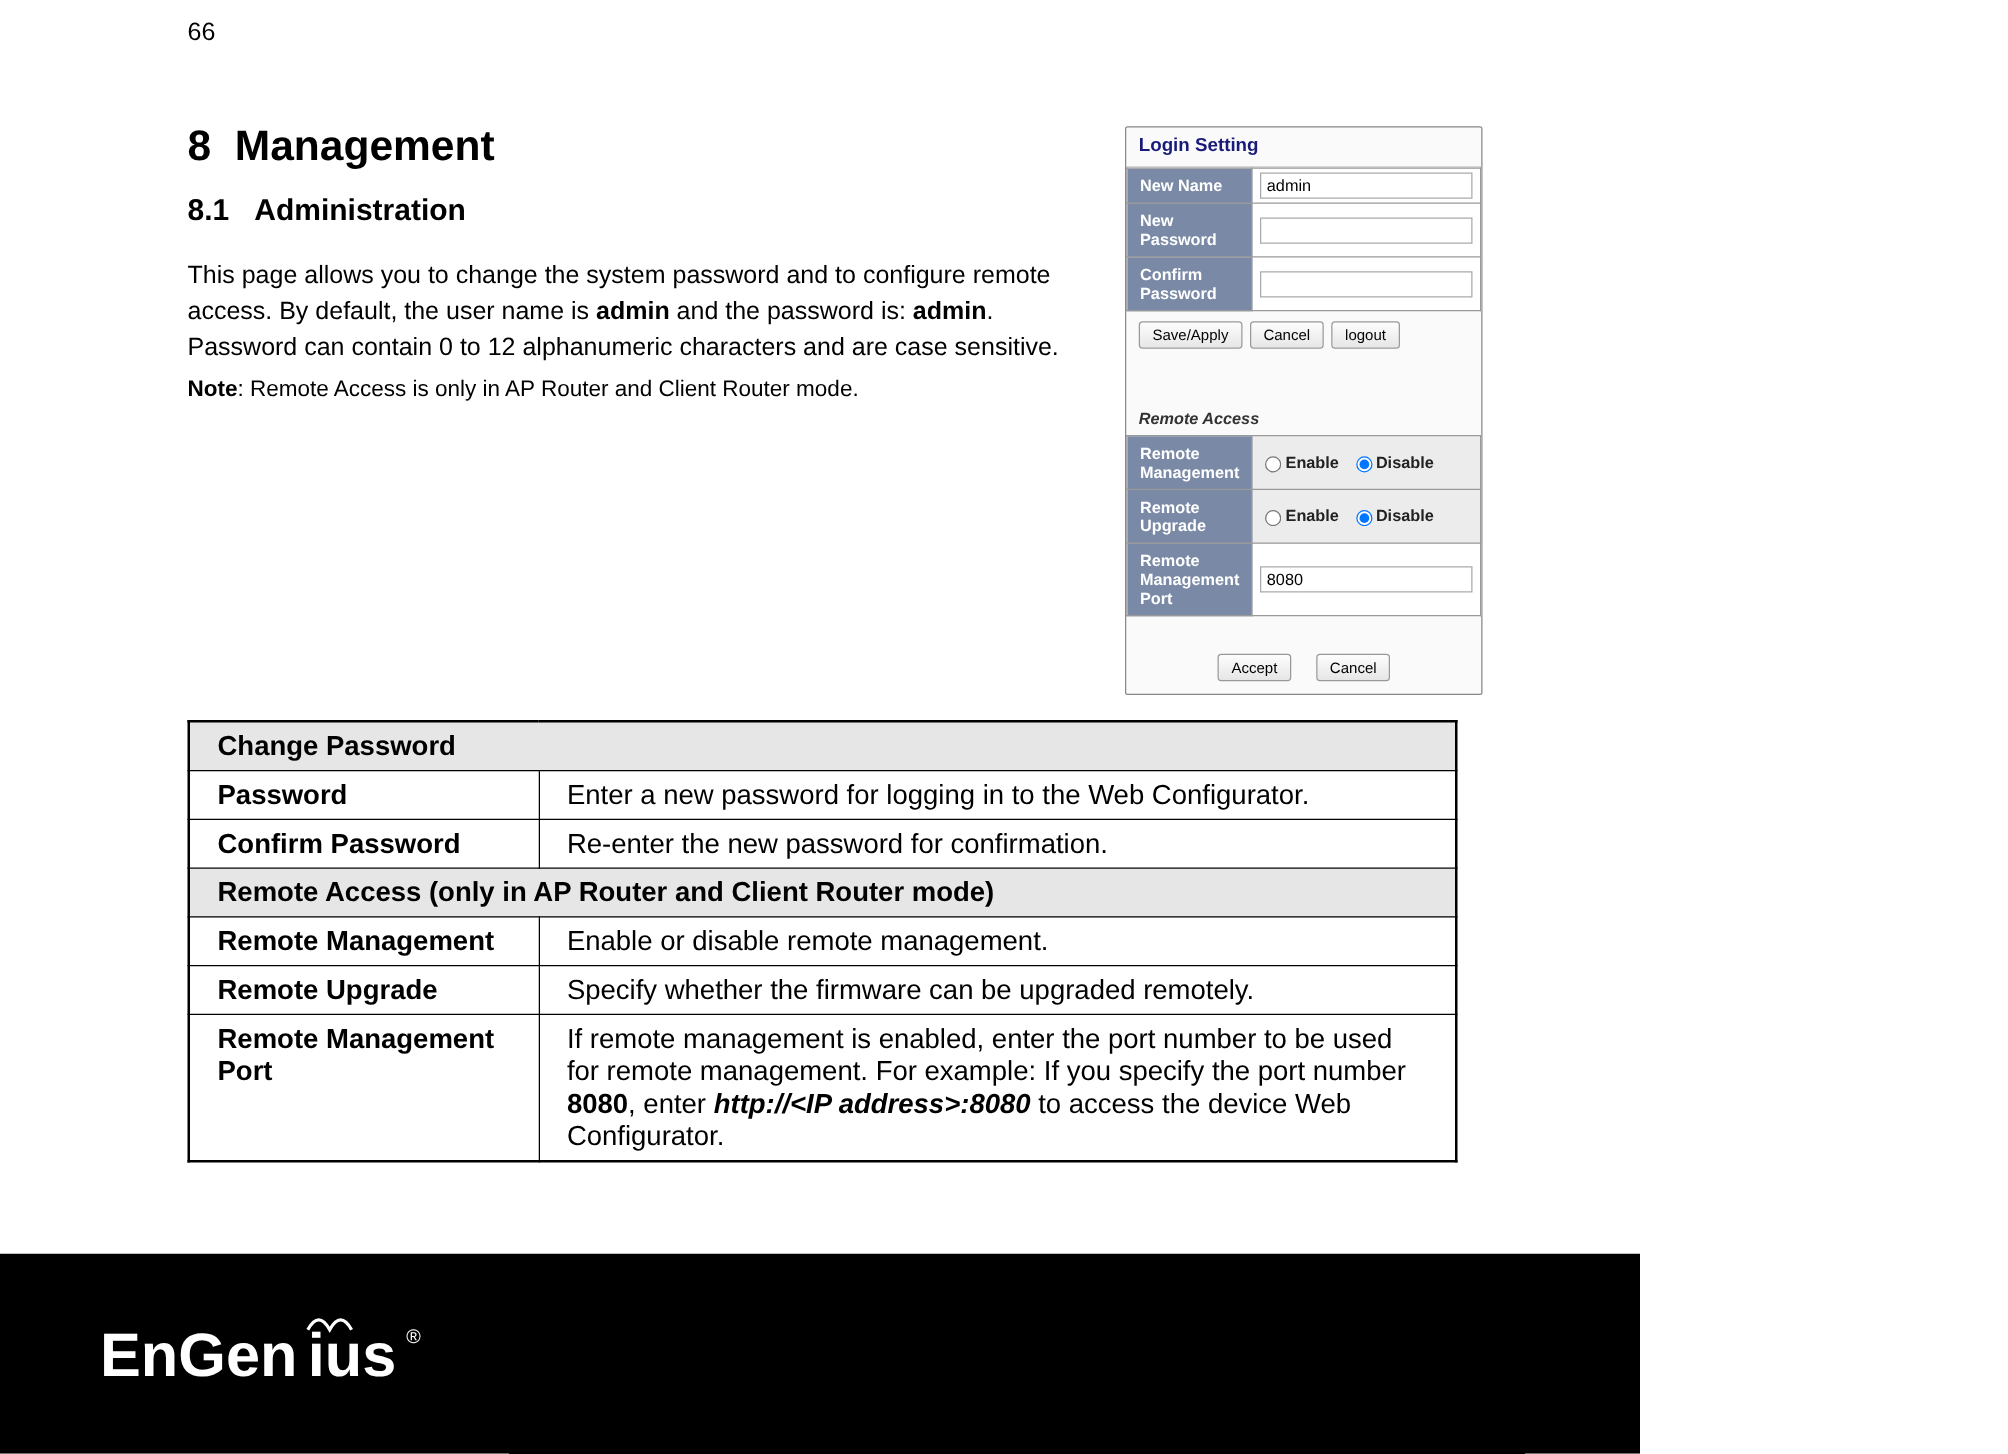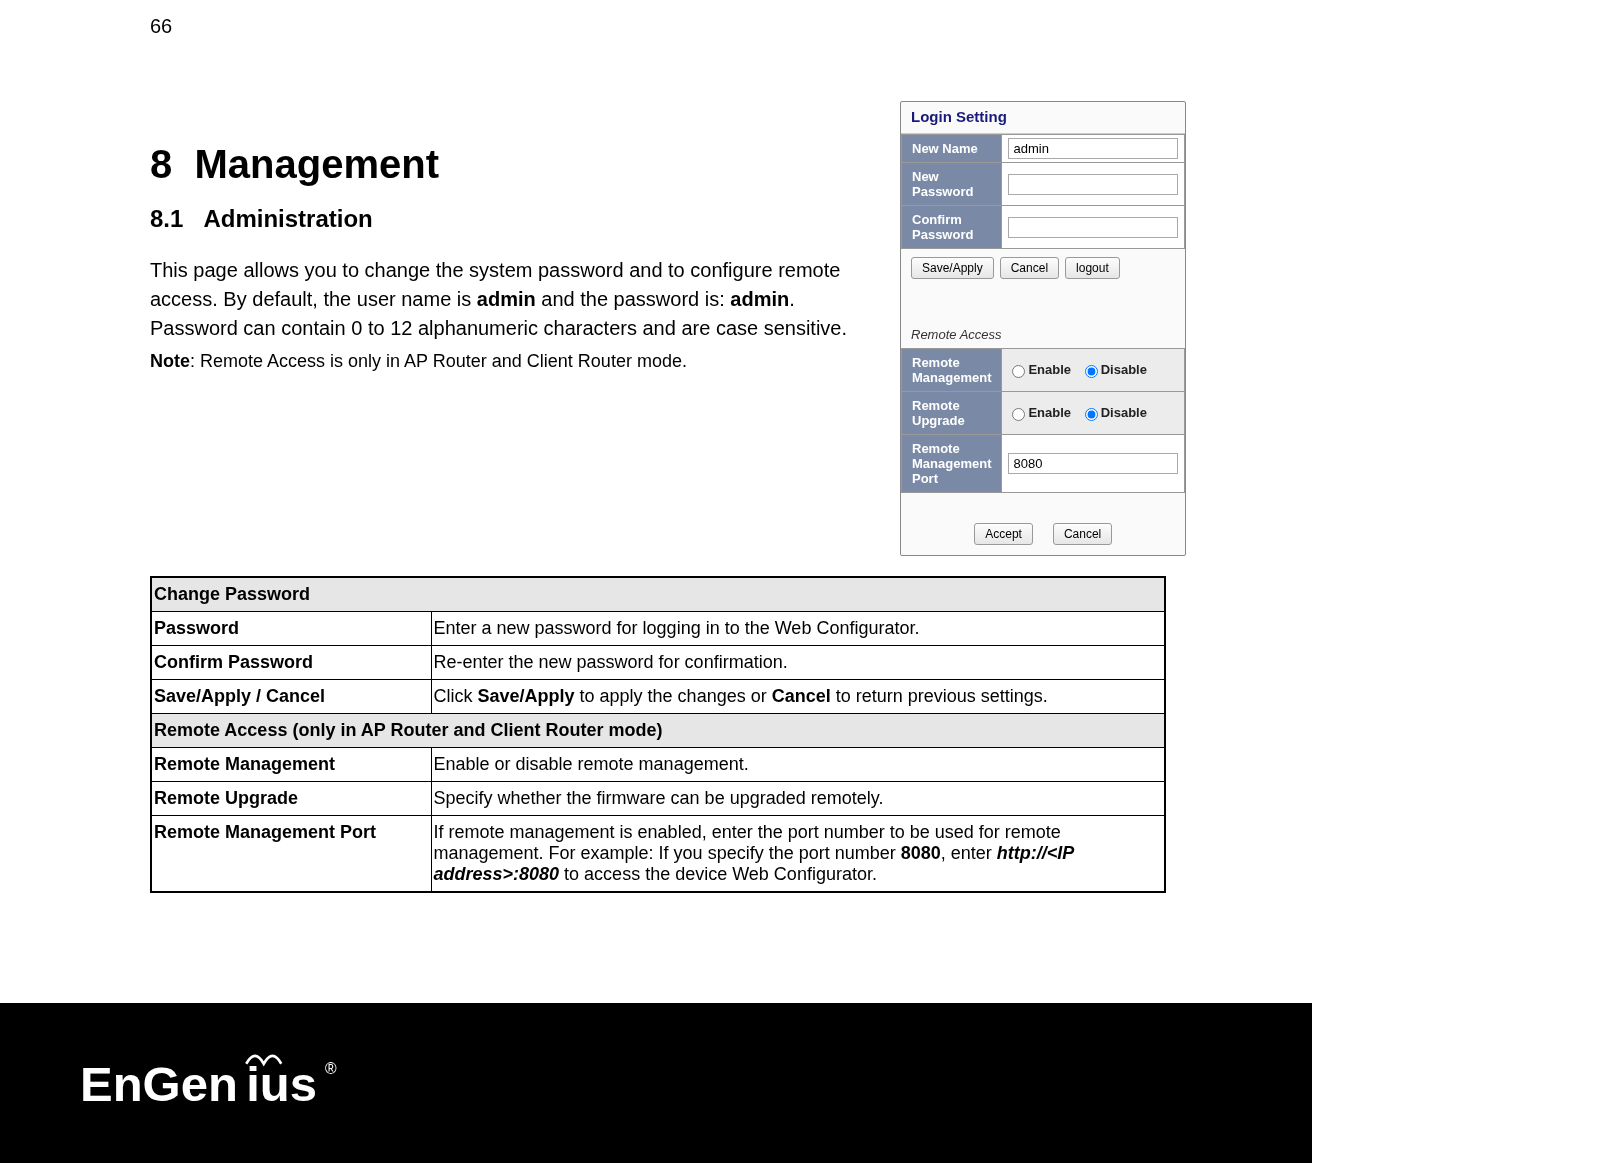--- a/index.html
+++ b/index.html
@@ -3,46 +3,46 @@
 <meta charset="utf-8">
 <style>
   * { box-sizing: border-box; margin: 0; padding: 0; }
   body { font-family: Arial, Helvetica, sans-serif; background: #fff; width: 1606px; }
   .page { width: 1316px; height: 1163px; position: relative; background: #fff; }
   .content { padding: 15px 150px 0 150px; }
   .page-num { font-size: 20px; color: #000; margin-bottom: 60px; }
   .two-col { display: flex; gap: 30px; }
   .left-col { flex: 0 0 720px; }
   .right-col { flex: 1; }
-  h1.section { font-size: 40px; font-weight: bold; margin-bottom: 18px; margin-top: 44px; }
+  h1.section { font-size: 34px; font-weight: bold; margin-bottom: 18px; }
   h2.subsection { font-size: 24px; font-weight: bold; margin-bottom: 23px; }
   p.body { font-size: 20px; line-height: 1.45; margin-bottom: 6px; }
   p.note { font-size: 18px; line-height: 1.4; margin-top: 4px; }
   .bold { font-weight: bold; }
   .italic { font-style: italic; }
 
   
   .panel { border: 1px solid #888; border-radius: 2px; background: #fafafa; margin-top: 3px; }
   .panel-title { font-size: 15px; font-weight: bold; color: #1a1a7a; padding: 6px 10px 8px 10px; border-bottom: 1px solid #ccc; }
   .panel-body { padding: 0; }
-  .sub-heading { font-size: 13px; font-weight: normal; font-style: italic; color: #333; padding: 40px 0 6px 10px; }
+  .sub-heading { font-size: 13px; font-weight: bold; font-style: italic; color: #333; padding: 40px 0 6px 10px; }
   .form-table { width: 100%; border-collapse: collapse; font-size: 13px; }
   .form-table td.label { background: #7a8aa6; color: #fff; font-weight: bold; padding: 6px 10px; border: 1px solid #999; width: 55%; }
   .form-table td.field { background: #fff; padding: 3px 6px; border: 1px solid #999; }
   .form-table td.opt { background: #ececec; padding: 6px 10px; border: 1px solid #999; font-weight: bold; color: #222; }
   .form-table input[type=text], .form-table input[type=password] { width: 170px; border: 1px solid #aaa; padding: 2px 4px; font-size: 13px; }
   .btn-row { padding: 8px 10px; display: flex; gap: 6px; }
   .btn { background: linear-gradient(#fdfdfd,#e6e6e6); border: 1px solid #999; border-radius: 3px; padding: 3px 10px; font-size: 12px; cursor: pointer; }
   .btn-row2 { padding: 30px 10px 10px 10px; display: flex; gap: 20px; justify-content: center; }
   label.radio { font-weight: bold; color: #222; font-size: 13px; margin-right: 10px; }
   input[type=radio] { vertical-align: middle; margin-right: 3px; }
 
   
   .doc-table { width: 100%; border-collapse: collapse; margin-top: 20px; border: 2px solid #000; }
-  .doc-table th, .doc-table td { border: 1px solid #000; padding: 6px 2px; font-size: 18px; text-align: left; vertical-align: top; }
+  .doc-table th, .doc-table td { border: 1px solid #000; padding: 6px 22px; font-size: 22px; text-align: left; vertical-align: top; }
   .doc-table .hdr { background: #e6e6e6; font-weight: bold; }
   .doc-table .name-col { font-weight: bold; width: 280px; }
 
   
   .footer { position: absolute; bottom: 0; left: 0; right: 4px; height: 160px; background: #000; display: flex; align-items: center; padding-left: 80px; }
   .logo-svg { height: 70px; }
 </style>
 </head>
 <body>
 
@@ -131,26 +131,20 @@
           </tr>
       <tr>
         <td class="name-col">Password</td>
         <td>Enter a new password for logging in to the Web Configurator.</td>
       </tr>
       <tr>
         <td class="name-col">Confirm Password</td>
         <td>Re-enter the new password for confirmation.</td>
       </tr>
       <tr>
-        <td class="name-col">Save/Apply / Cancel</td>
-        <td>
-          <span>Click </span><span class="bold">Save/Apply</span><span> to apply the changes or </span><span class="bold">Cancel</span><span> to return previous settings.</span>
-        </td>
-      </tr>
-      <tr>
             <th class="hdr" colspan="2">Remote Access (only in AP Router and Client Router mode)</th>
           </tr>
       <tr>
         <td class="name-col">Remote Management</td>
         <td>Enable or disable remote management.</td>
       </tr>
       <tr>
         <td class="name-col">Remote Upgrade</td>
         <td>Specify whether the firmware can be upgraded remotely.</td>
       </tr>

